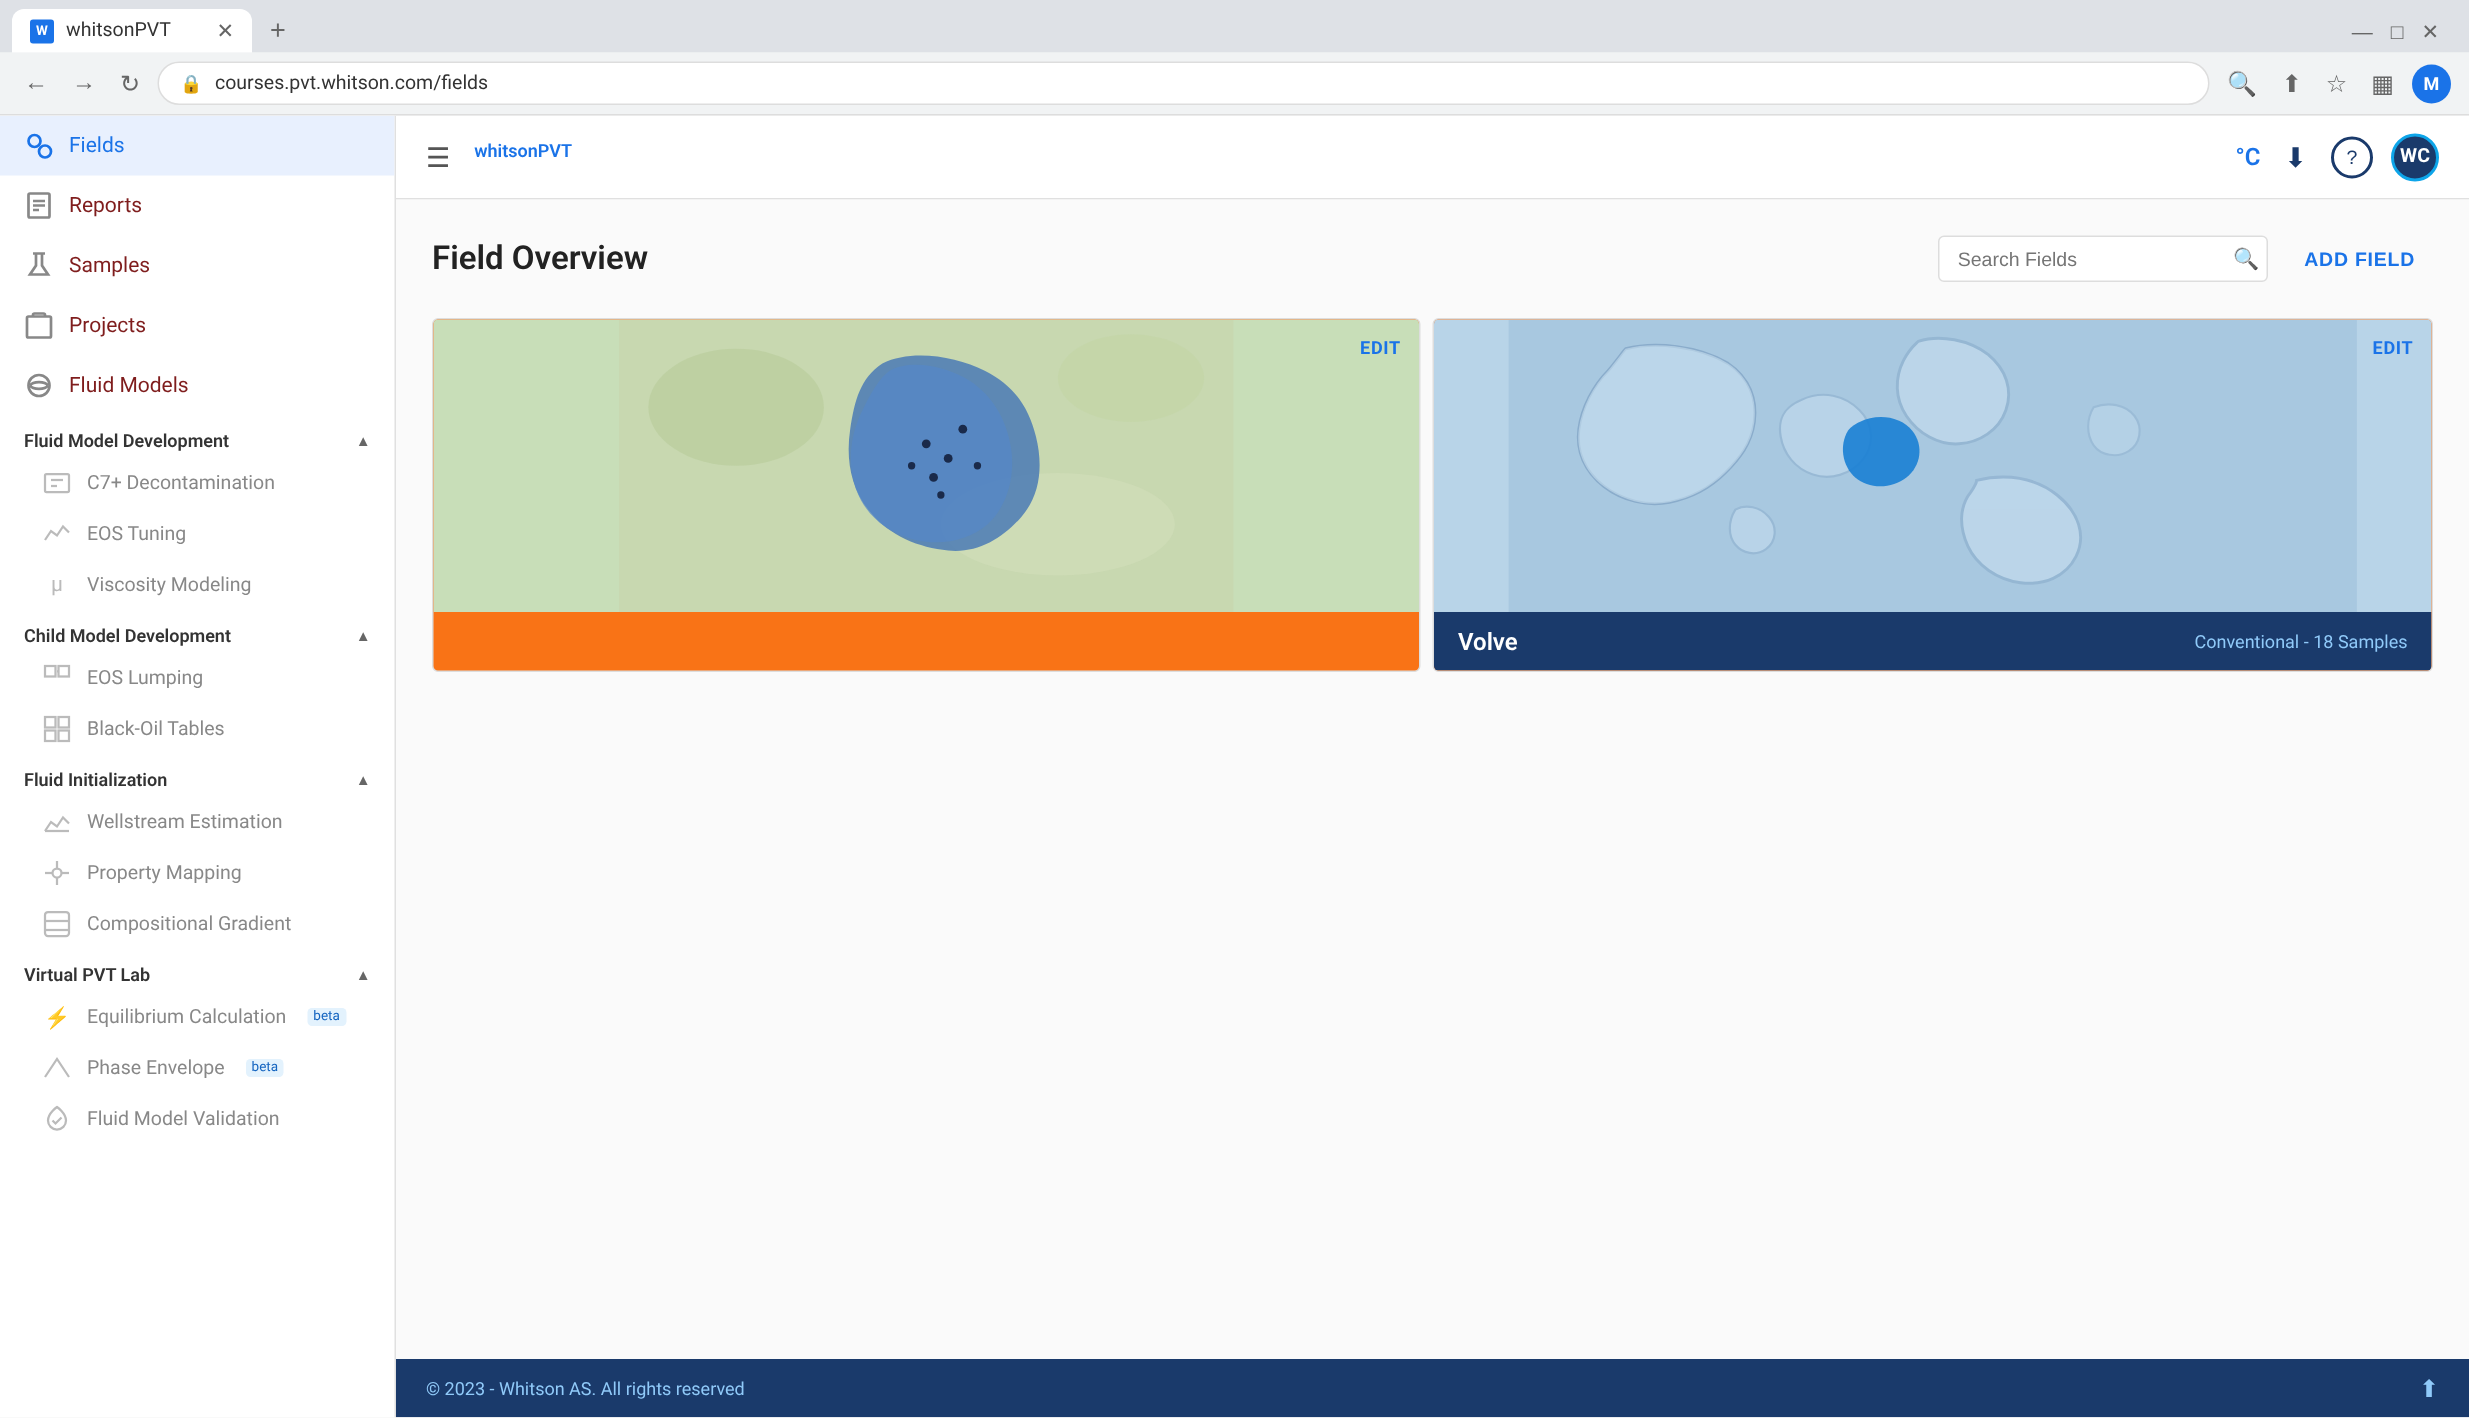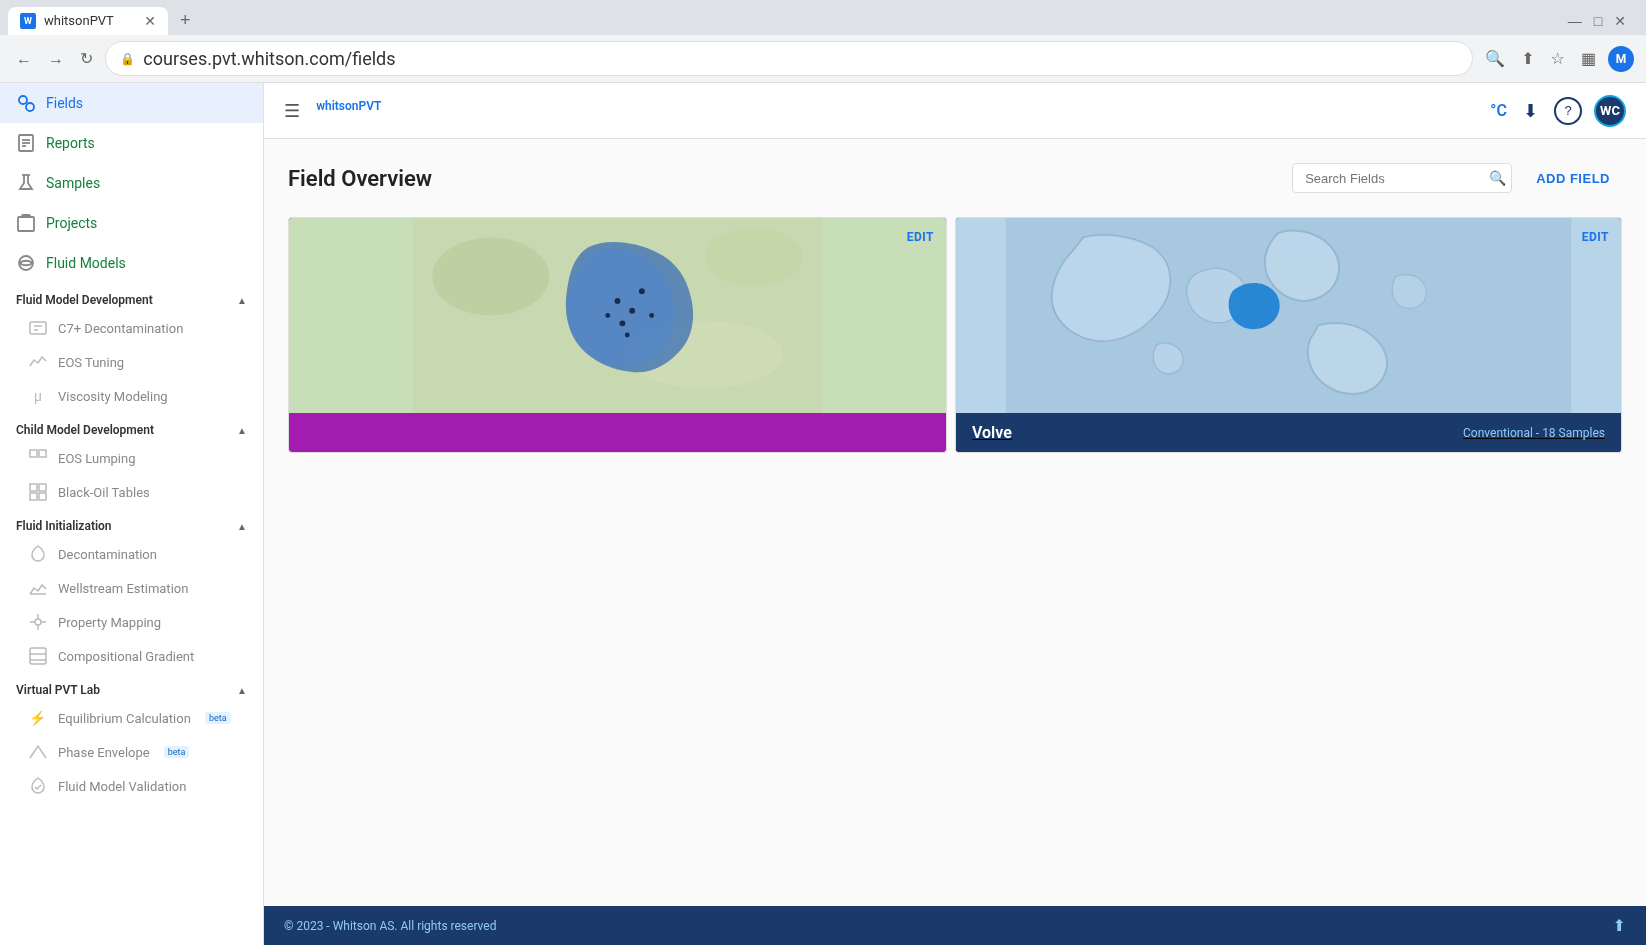--- a/index.html
+++ b/index.html
@@ -9,31 +9,31 @@
     .browser-chrome { background: #f1f3f4; border-bottom: 1px solid #ddd; }
     .tab-bar { display: flex; align-items: center; padding: 6px 8px 0; background: #dee1e6; gap: 4px; }
     .tab { display: flex; align-items: center; gap: 8px; background: white; padding: 6px 12px; border-radius: 8px 8px 0 0; font-size: 13px; color: #333; min-width: 160px; }
     .tab-favicon { width: 16px; height: 16px; background: #1a73e8; border-radius: 2px; display: flex; align-items: center; justify-content: center; color: white; font-size: 9px; font-weight: bold; }
     .tab-close { margin-left: auto; cursor: pointer; color: #666; font-size: 14px; }
     .new-tab { background: none; border: none; font-size: 18px; color: #666; cursor: pointer; padding: 4px 8px; }
     .address-bar { display: flex; align-items: center; padding: 6px 12px; gap: 8px; background: #f1f3f4; }
     .nav-btn { background: none; border: none; cursor: pointer; color: #666; font-size: 16px; padding: 4px; }
     .url-bar { flex: 1; display: flex; align-items: center; background: white; border-radius: 20px; padding: 6px 14px; gap: 8px; border: 1px solid #ddd; }
     .url-lock { color: #666; font-size: 12px; }
-    .url-text { font-size: 18px; color: #333; }
+    .url-text { font-size: 13px; color: #333; }
     .browser-actions { display: flex; gap: 8px; align-items: center; }
     .browser-action-btn { background: none; border: none; cursor: pointer; color: #666; font-size: 16px; padding: 4px; }
     .user-avatar-browser { width: 26px; height: 26px; border-radius: 50%; background: #1a73e8; color: white; display: flex; align-items: center; justify-content: center; font-size: 12px; font-weight: bold; }
 
     
     .app { display: flex; flex: 1; overflow: hidden; }
 
     
     .sidebar { width: 264px; background: white; border-right: 1px solid #e0e0e0; display: flex; flex-direction: column; overflow-y: auto; flex-shrink: 0; }
-    .sidebar-nav-item { display: flex; align-items: center; gap: 10px; padding: 10px 16px; cursor: pointer; color: #15803d; font-size: 14px; }
+    .sidebar-nav-item { display: flex; align-items: center; gap: 10px; padding: 10px 16px; cursor: pointer; color: #7f1d1d; font-size: 14px; }
     .sidebar-nav-item.active { background: #e8f0fe; color: #1a73e8; }
     .sidebar-icon { width: 20px; height: 20px; display: flex; align-items: center; justify-content: center; flex-shrink: 0; }
     .sidebar-section-header { font-size: 12px; font-weight: 600; color: #333; padding: 10px 16px 4px; display: flex; align-items: center; justify-content: space-between; }
     .sidebar-section-header .chevron { font-size: 10px; color: #666; }
     .sidebar-sub-item { display: flex; align-items: center; gap: 10px; padding: 7px 16px 7px 28px; cursor: pointer; color: #888; font-size: 13px; }
     .badge-beta { font-size: 9px; background: #e3f2fd; color: #1565c0; border-radius: 3px; padding: 1px 4px; margin-left: 4px; vertical-align: super; }
 
     
     .main { flex: 1; display: flex; flex-direction: column; overflow: hidden; }
 
@@ -53,21 +53,21 @@
     .content-header { display: flex; align-items: center; justify-content: space-between; margin-bottom: 24px; }
     .page-title { font-size: 22px; font-weight: 600; color: #222; }
     .content-header-right { display: flex; align-items: center; gap: 12px; }
     .search-box { display: flex; align-items: center; border: 1px solid #ddd; border-radius: 4px; padding: 6px 12px; gap: 8px; background: white; width: 220px; }
     .search-input { border: none; outline: none; font-size: 13px; color: #333; flex: 1; }
     .search-icon-btn { color: #666; font-size: 14px; cursor: pointer; }
     .add-field-btn { background: none; border: none; color: #1a73e8; font-size: 13px; font-weight: 700; cursor: pointer; letter-spacing: 0.5px; text-transform: uppercase; padding: 6px 12px; }
 
     
     .fields-grid { display: grid; grid-template-columns: 1fr 1fr; gap: 0; }
-    .field-card { border-radius: 4px; overflow: hidden; border: 1px solid #ddd; position: relative; cursor: pointer; background: #a21caf; text-decoration: underline; }
+    .field-card { border-radius: 4px; overflow: hidden; border: 1px solid #ddd; position: relative; cursor: pointer; background: #f97316; }
     .field-map { height: 195px; position: relative; overflow: hidden; }
     .edit-btn { position: absolute; top: 12px; right: 12px; color: #1a73e8; font-size: 12px; font-weight: 700; cursor: pointer; letter-spacing: 0.5px; z-index: 2; opacity: 1; }
     .field-footer { background: #1a3a6b; color: white; padding: 10px 16px; display: flex; align-items: center; justify-content: space-between; }
     .field-name { font-size: 16px; font-weight: 600; }
     .field-meta { font-size: 12px; color: #90caf9; }
 
     
     .map-duvernay { background: #c8deb8; }
     .map-volve { background: #b8d4e8; }
 
@@ -221,28 +221,20 @@
           <rect x="2" y="11" width="7" height="7"></rect>
             <rect x="11" y="11" width="7" height="7"></rect>
         </svg>
       </span>
       <span>Black-Oil Tables</span>
     </div>
 
     <div class="sidebar-section-header">
       <span>Fluid Initialization</span>
       <span class="chevron">▲</span>
-    </div>
-    <div class="sidebar-sub-item">
-      <span class="sidebar-icon">
-        <svg viewBox="0 0 20 20" width="16" height="16" fill="none" stroke="#bbb" stroke-width="1.5">
-          <path d="M10 2c0 0-6 4-6 9a6 6 0 0012 0c0-5-6-9-6-9z"></path>
-        </svg>
-      </span>
-      <span>Decontamination</span>
     </div>
     <div class="sidebar-sub-item">
       <span class="sidebar-icon">
         <svg viewBox="0 0 20 20" width="16" height="16" fill="none" stroke="#bbb" stroke-width="1.5">
           <polyline points="2,16 6,10 10,13 14,7 18,11"></polyline>
           <line x1="2" y1="16" x2="18" y2="16"></line>
         </svg>
       </span>
       <span>Wellstream Estimation</span>
     </div>

